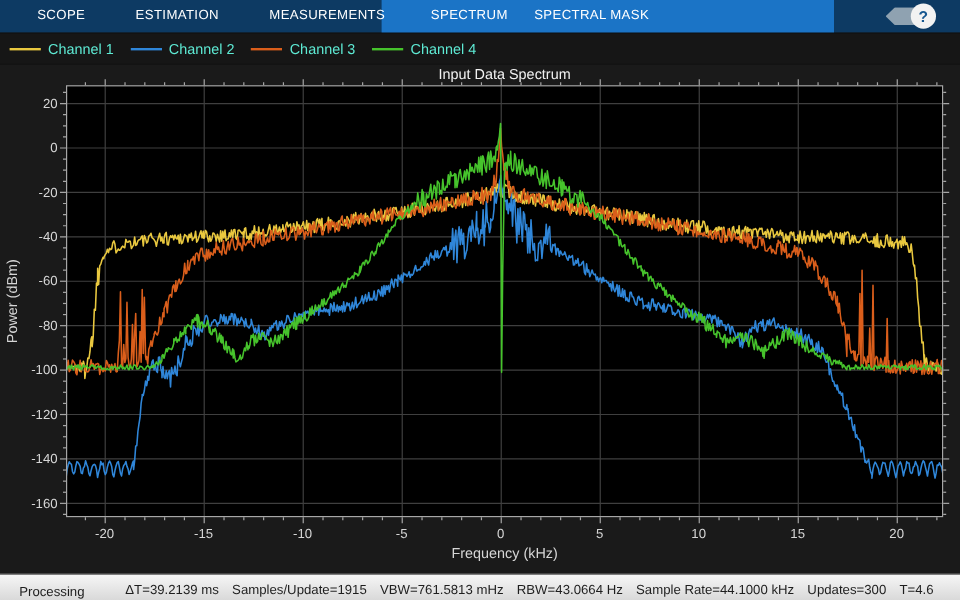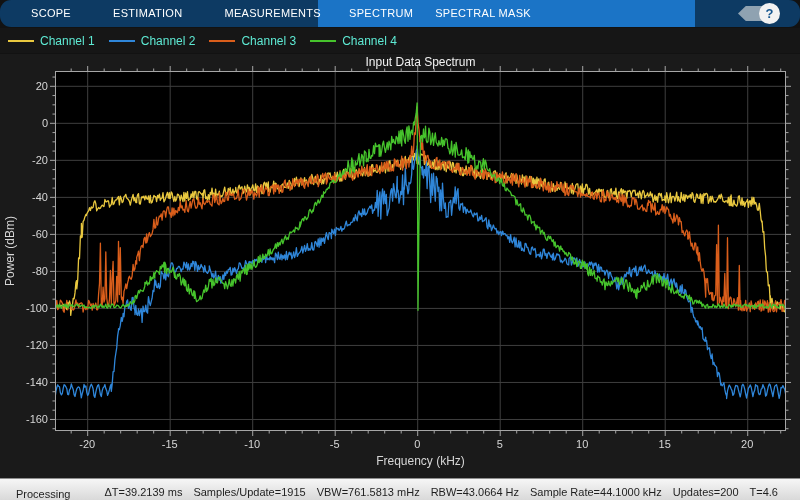--- a/index.html
+++ b/index.html
@@ -1,23 +1,23 @@
 <!DOCTYPE html>
 <html><head>
 <meta charset="utf-8">
 <style>
   html,body{margin:0;padding:0;background:#000;}
   .app{position:relative;width:800px;height:500px;overflow:hidden;
        font-family:"Liberation Sans",sans-serif;background:#121212;}
 
   
-  .toolbar{position:absolute;left:0;top:0;width:800px;height:27px;background:#0D3A63;border-radius:11px;}
+  .toolbar{position:absolute;left:0;top:0;width:800px;height:27px;background:#0D3A63;}
   .toolbar-light{position:absolute;left:318px;top:0;width:377px;height:27px;background:#1B74C6;}
   .tabs-left{position:absolute;left:10px;top:0;height:27px;display:flex;align-items:center;}
-  .tabs-right{position:absolute;left:318px;top:0;height:27px;display:flex;align-items:center;padding-left:20px;}
+  .tabs-right{position:absolute;left:318px;top:0;height:27px;display:flex;align-items:center;padding-left:30px;}
   .tab{color:#FFFFFF;font-size:11px;letter-spacing:.3px;padding:0 21px;line-height:27px;
        white-space:nowrap;cursor:default;}
   .tabs-right .tab{padding:0 11px;}
   .help-ctrl{position:absolute;right:18px;top:3px;width:46px;height:21px;}
   .collapse-arrow{position:absolute;right:14px;top:3px;width:30px;height:15px;background:#8FA2B1;
        clip-path:polygon(0 50%,26% 0,100% 0,100% 100%,26% 100%);}
   .help-circle{position:absolute;right:2px;top:0;width:21px;height:21px;border-radius:50%;
        background:#F2F2F2;display:flex;align-items:center;justify-content:center;
        color:#15568F;font-size:13px;font-weight:bold;}
 
@@ -302,16 +302,16 @@
         <text x="48" y="294.9331619537275" fill="#D6D6D6" font-size="11px" text-anchor="end" font-family="Liberation Sans, sans-serif">-120</text>
         <text x="48" y="331.9511568123393" fill="#D6D6D6" font-size="11px" text-anchor="end" font-family="Liberation Sans, sans-serif">-140</text>
         <text x="48" y="368.96915167095113" fill="#D6D6D6" font-size="11px" text-anchor="end" font-family="Liberation Sans, sans-serif">-160</text>
         <text x="420.5" y="411" fill="#D6D6D6" font-size="12px" text-anchor="middle" font-family="Liberation Sans, sans-serif">Frequency (kHz)</text>
         <text x="14" y="197" fill="#D6D6D6" font-size="12px" text-anchor="middle" font-family="Liberation Sans, sans-serif" transform="rotate(-90 14,197)">Power (dBm)</text>
       </svg>
   </div>
 
   <div class="statusbar">
     <span class="status-mode">Processing</span>
-    <span id="status-items"><span class="status-item">ΔT=39.2139 ms</span><span class="status-item">Samples/Update=1915</span><span class="status-item">VBW=761.5813 mHz</span><span class="status-item">RBW=43.0664 Hz</span><span class="status-item">Sample Rate=44.1000 kHz</span><span class="status-item">Updates=200</span><span class="status-item">T=4.6</span></span>
+    <span id="status-items"><span class="status-item">ΔT=39.2139 ms</span><span class="status-item">Samples/Update=1915</span><span class="status-item">VBW=761.5813 mHz</span><span class="status-item">RBW=43.0664 Hz</span><span class="status-item">Sample Rate=44.1000 kHz</span><span class="status-item">Updates=300</span><span class="status-item">T=4.6</span></span>
   </div>
 
 </div>
 
 </body></html>

